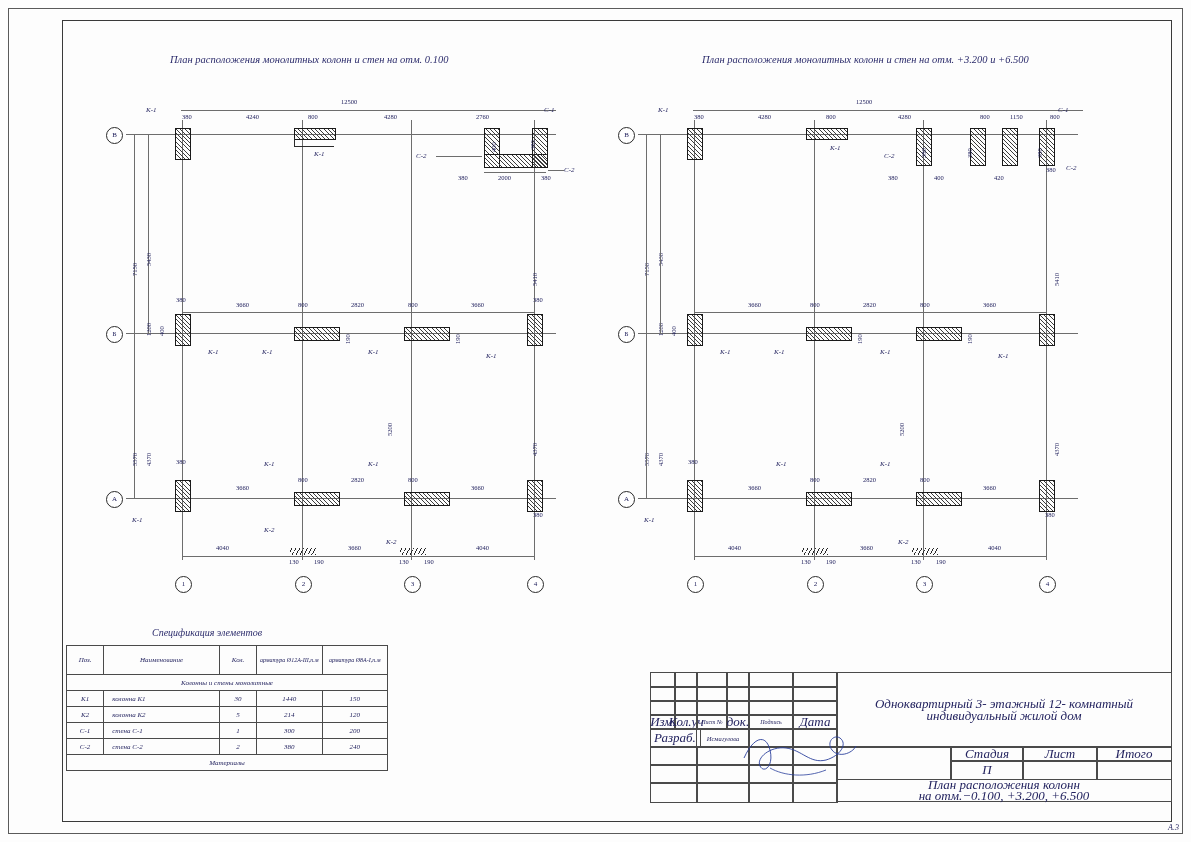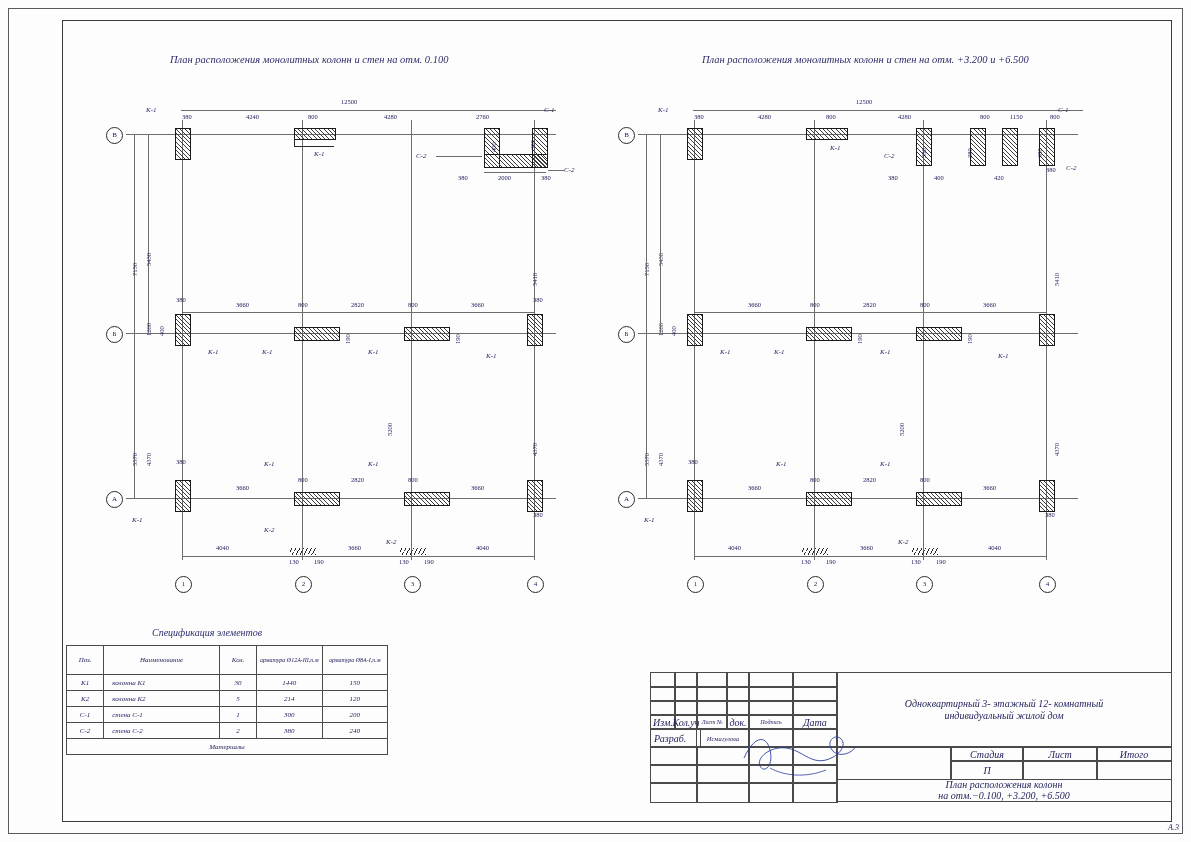--- a/index.html
+++ b/index.html
@@ -30,21 +30,21 @@
 
   
   .spec{position:absolute;left:66px;top:645px;width:322px;border-collapse:collapse;font-size:7px;color:#23235f;}
   .spec td,.spec th{border:1px solid #4a4a4a;padding:1px 2px;height:13px;font-weight:normal;text-align:center;font-style:italic;}
   .spec .nm{text-align:left;padding-left:8px;}
   .spec .sec{font-style:italic;text-decoration:none;}
   .spec-title{position:absolute;left:152px;top:627px;font-style:italic;font-size:10px;color:#2b2b6b;}
 
   
   .stamp{position:absolute;left:650px;top:672px;width:520px;height:148px;}
-  .stamp .cell{position:absolute;border:1px solid #4a4a4a;font-size:10px;color:#23235f;
+  .stamp .cell{position:absolute;border:1px solid #4a4a4a;font-size:13px;color:#23235f;
         font-style:italic;display:flex;align-items:center;justify-content:center;text-align:center;}
   .sign{position:absolute;font-family:"Liberation Serif",serif;color:#2a3f9c;font-style:italic;}
   .corner{position:absolute;right:12px;bottom:10px;font-size:8px;color:#23235f;font-style:italic;}
   .hatchband{position:absolute;height:7px;background:
       repeating-linear-gradient(-60deg,#2a2a2a 0 0.8px,rgba(0,0,0,0) 0.8px 3.4px);}
 </style>
 </head>
 <body>
 
 <div class="sheet">
@@ -277,20 +277,23 @@
         <tr>
       <td style="width:32px;height:26px;">Поз.</td>
       <td style="width:110px;">Наименование</td>
       <td style="width:32px;">Кол.</td>
       <td style="width:60px;font-size:6px;line-height:8px;">арматура
 Ø12А-III,п.м</td>
       <td style="width:60px;font-size:6px;line-height:8px;">арматура
 Ø8А-I,п.м</td>
     </tr>
     <tr>
+      <td colspan="5" class="sec">Колонны и стены монолитные</td>
+    </tr>
+    <tr>
       <td>К1</td>
       <td class="nm">колонна К1</td>
       <td>30</td>
       <td>1440</td>
       <td>150</td>
     </tr>
     <tr>
       <td>К2</td>
       <td class="nm">колонна К2</td>
       <td>5</td>

